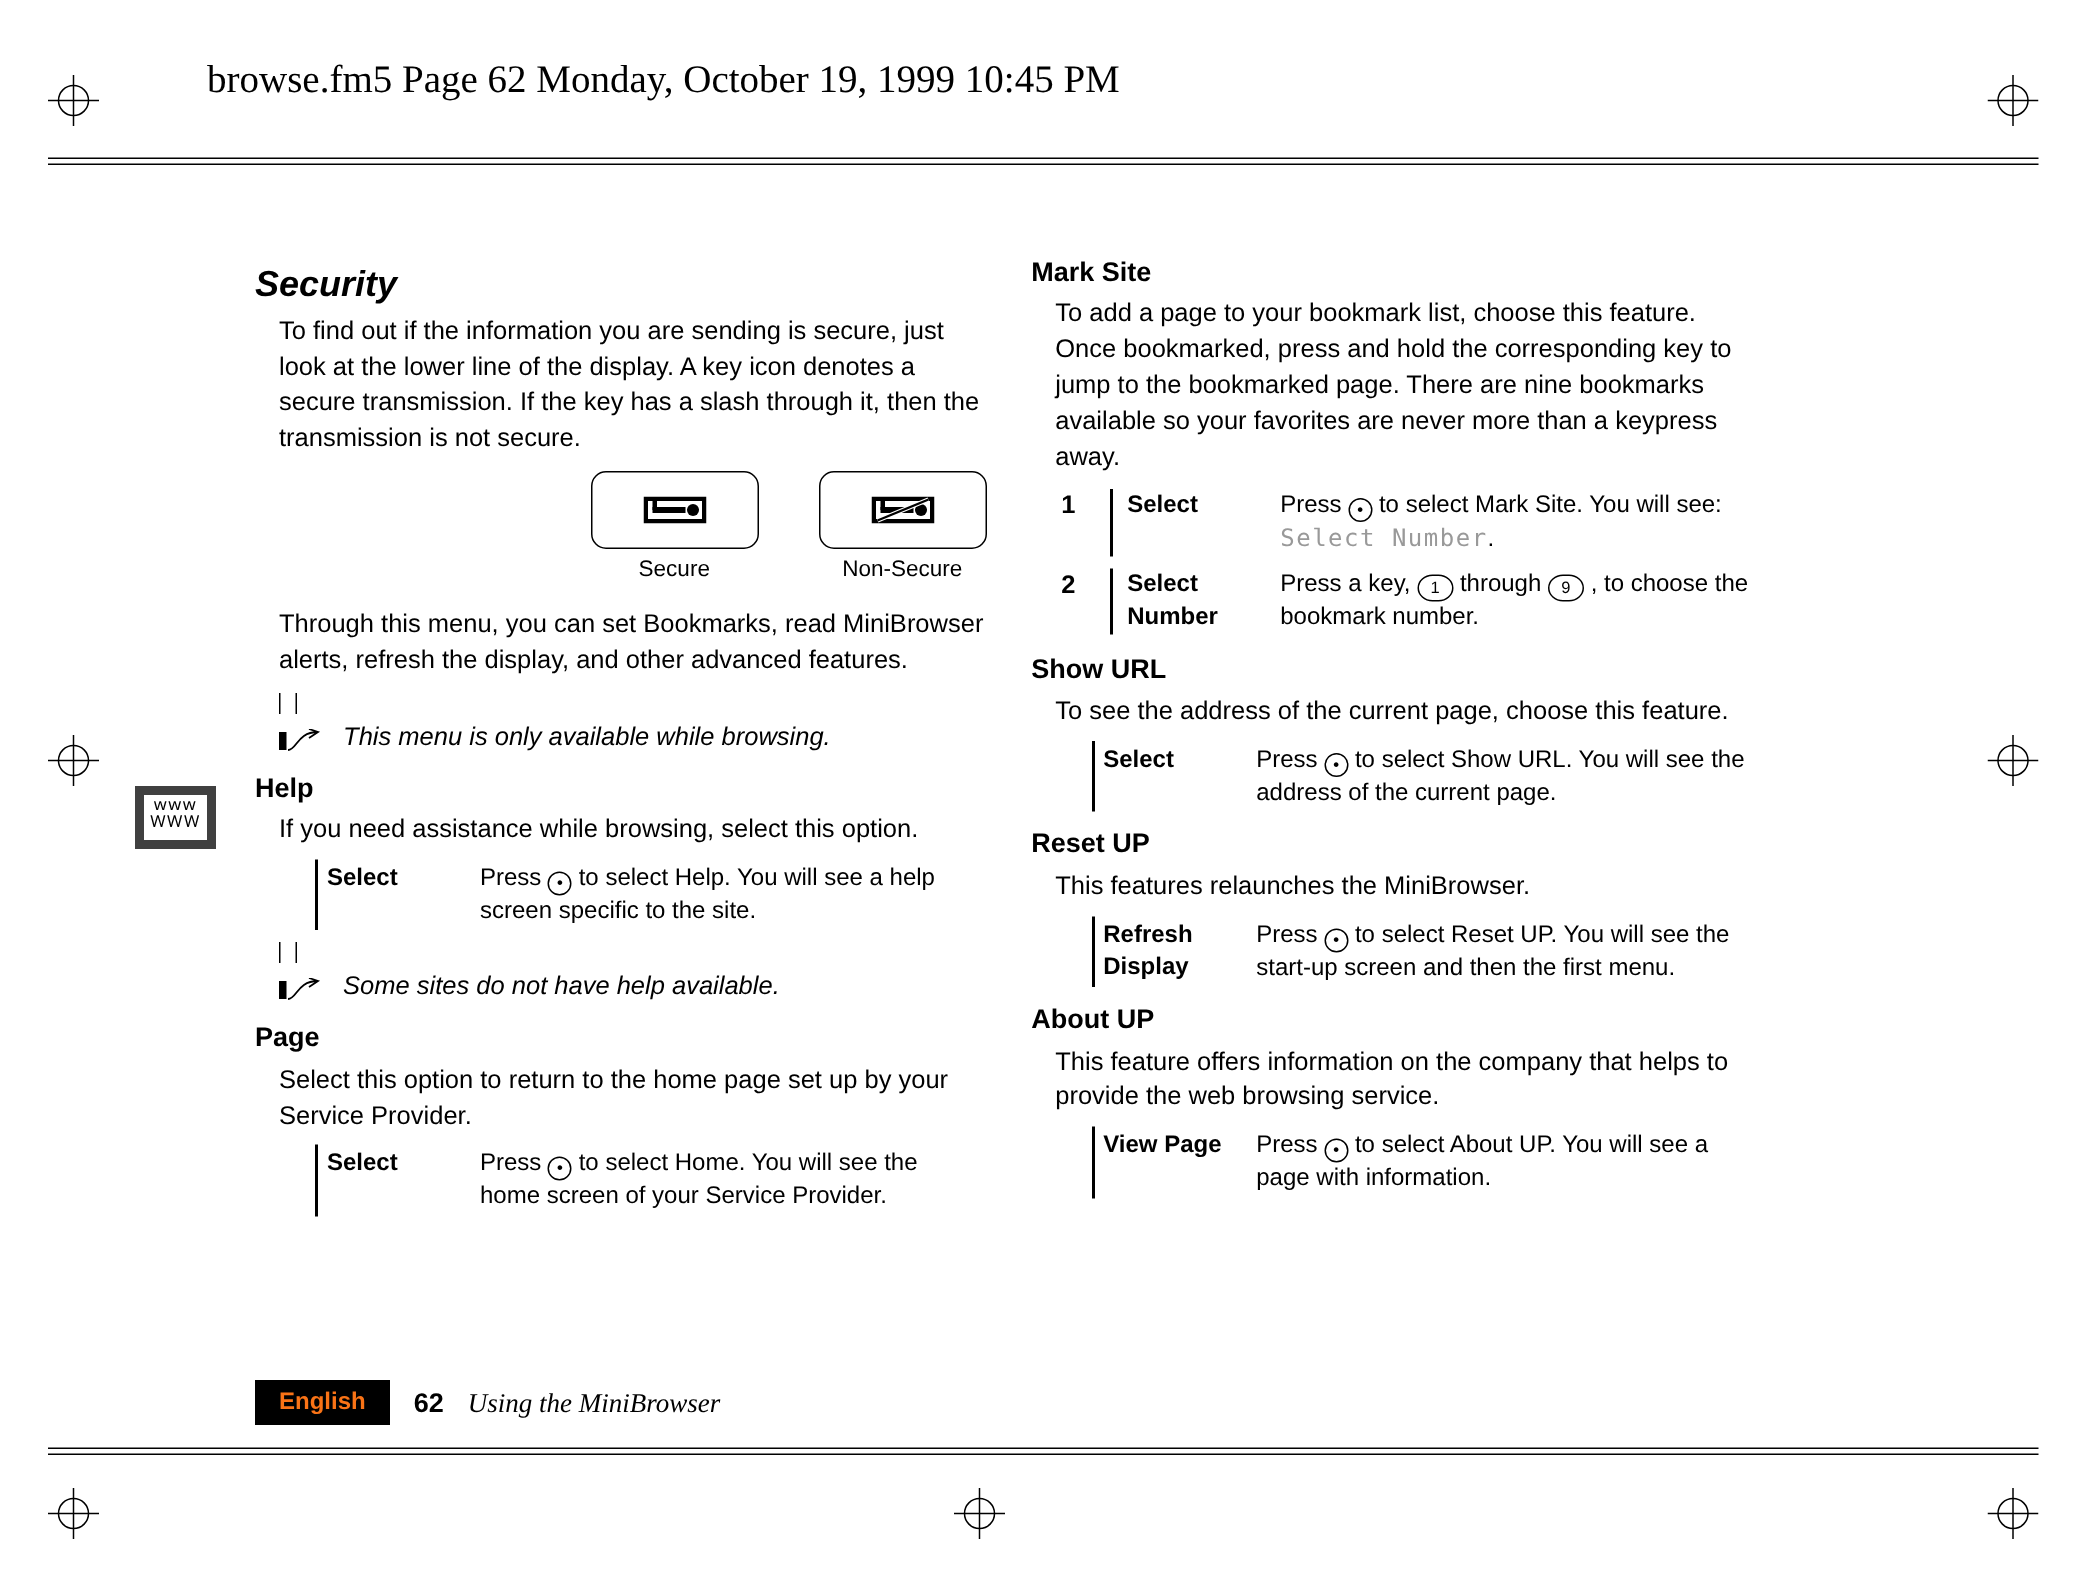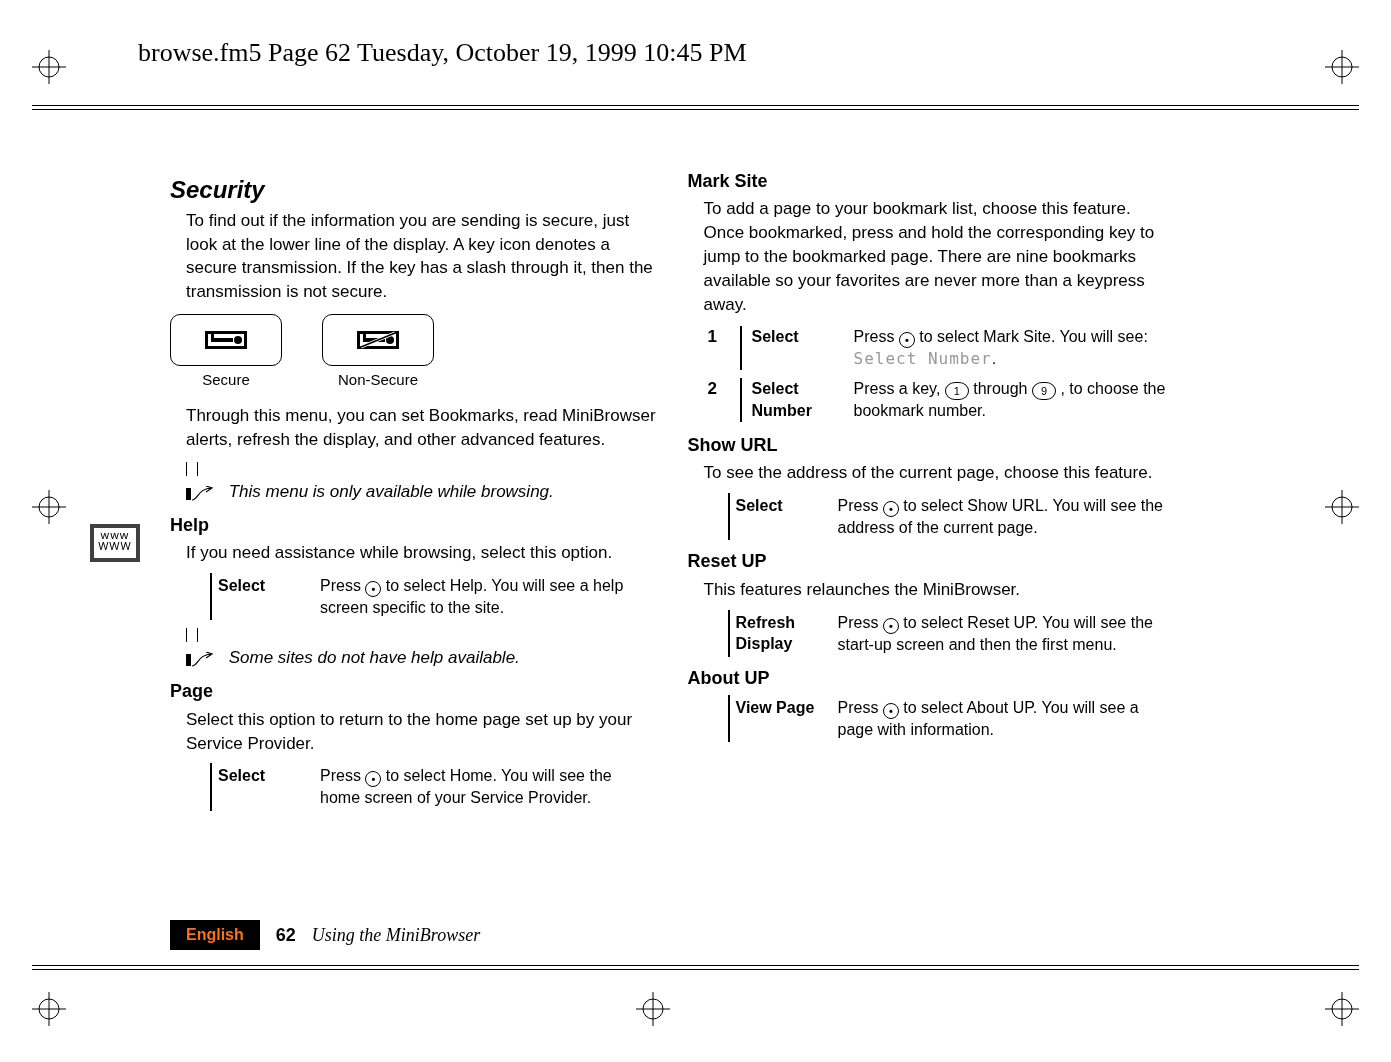--- a/index.html
+++ b/index.html
@@ -9,56 +9,56 @@
   .top-rule2{position:absolute;left:32px;right:32px;top:109px;border-top:1px solid #000}
   .registration{position:absolute;width:34px;height:34px}
   .registration svg{display:block}
   .reg-tl{left:32px;top:50px}
   .reg-tr{right:32px;top:50px}
   .reg-bl{left:32px;bottom:36px}
   .reg-br{right:32px;bottom:36px}
   .reg-ml{left:32px;top:490px}
   .reg-mr{right:32px;top:490px}
   .reg-bc{left:636px;bottom:36px}
-  .side-icon{position:absolute;left:90px;top:524px;width:42px;height:30px;border:4px solid #404040;font:11px/1 system-ui}
+  .side-icon{position:absolute;left:90px;top:524px;width:42px;height:30px;border:6px solid #404040;font:11px/1 system-ui}
   .side-icon .top{display:block;text-align:center;letter-spacing:1px;padding-top:1px}
   .side-icon .bot{display:block;text-align:center;letter-spacing:1px}
   .columns{position:absolute;left:170px;top:170px;display:flex;gap:30px;width:1005px}
   .col{width:490px}
   .sec-title{font:italic bold 24px/1.2 Arial,Helvetica,sans-serif;margin:6px 0 4px 0}
   .body-text{margin-left:16px;font:17px/1.4 "Frutiger","Helvetica Neue",Arial,sans-serif}
   .body-text p{margin:4px 0 8px 0}
   .sub-head{font:bold 18px/1.3 Arial,Helvetica;margin:10px 0 2px 0}
   .note{margin:6px 0 6px 16px;font-style:italic}
   .note-icon{display:inline-block;width:34px;height:16px;vertical-align:-2px;margin-right:4px;font-style:normal}
   .note-icon:before{content:"";display:inline-block;width:10px;height:14px;border-right:1px solid #000;border-left:1px solid #000;}
   .note-icon svg{vertical-align:-3px}
   .tbl{margin-left:40px}
   .tbl .row{display:flex;gap:14px;border-left:2px solid #000;padding:2px 6px;margin:4px 0}
   .tbl .num{width:18px;font-weight:bold}
   .tbl .label{width:88px;font-weight:bold;font-size:16px}
   .tbl .desc{flex:1;font-size:16px}
   .lcd-font{font-family:"OCR A Std","Lucida Console",monospace;color:#999;letter-spacing:1px}
   .key-circled{display:inline-flex;align-items:center;justify-content:center;width:22px;height:16px;border:1px solid #000;border-radius:50%/60%;font:11px Arial;vertical-align:-1px}
   .press-glyph{display:inline-flex;align-items:center;justify-content:center;width:14px;height:14px;border:1.5px solid #000;border-radius:50%;font:bold 11px Arial;vertical-align:-2px}
-  .security-figs{display:flex;justify-content:flex-start;gap:40px;margin:10px 0 14px 0}
+  .security-figs{display:flex;justify-content:flex-end;gap:40px;margin:10px 0 14px 0}
   .fig{text-align:center}
   .fig .box{width:110px;height:50px;border:1px solid #000;border-radius:10px;display:flex;align-items:center;justify-content:center}
   .fig .cap{font-size:15px;margin-top:4px}
   .footer{position:absolute;left:170px;bottom:112px;display:flex;align-items:center;gap:16px}
   .lang-pill{background:#000;color:#f97316;font-weight:bold;padding:4px 16px;font-size:16px}
   .page-num{font-weight:bold;font-size:18px}
   .footer-title{font-style:italic;font-family:"Times New Roman",serif;font-size:18px}
   .bottom-rule{position:absolute;left:32px;right:32px;bottom:96px;border-top:1px solid #000}
   .bottom-rule2{position:absolute;left:32px;right:32px;bottom:92px;border-top:1px solid #000}
 </style>
 </head>
 <body>
 
-<div class="header-line">browse.fm5  Page 62  Tuesday, October 19, 1999  10:45 PM</div>
+<div class="header-line">browse.fm5  Page 62  Monday, October 19, 1999  10:45 PM</div>
 <div class="top-rule"></div>
 <div class="top-rule2"></div>
 
 <div class="registration reg-tl">
     <svg width="34" height="34">
       <circle cx="17" cy="17" r="10" fill="none" stroke="#000"></circle>
       <line x1="0" y1="17" x2="34" y2="17" stroke="#000"></line>
       <line x1="17" y1="0" x2="17" y2="34" stroke="#000"></line>
     </svg>
   </div>
@@ -253,20 +253,23 @@
         <div class="label">Refresh Display</div>
         <div class="desc">
           <span>Press </span>
           <span class="press-glyph">•</span>
           <span> to select Reset UP. You will see the start-up screen and then the first menu.</span>
         </div>
       </div>
     </div>
 
     <div class="sub-head">About UP</div>
+    <div class="body-text">
+        <p>This feature offers information on the company that helps to provide the web browsing service.</p>
+      </div>
     <div class="tbl">
       <div class="row">
         <div class="label">View Page</div>
         <div class="desc">
           <span>Press </span>
           <span class="press-glyph">•</span>
           <span> to select About UP. You will see a page with information.</span>
         </div>
       </div>
     </div>

